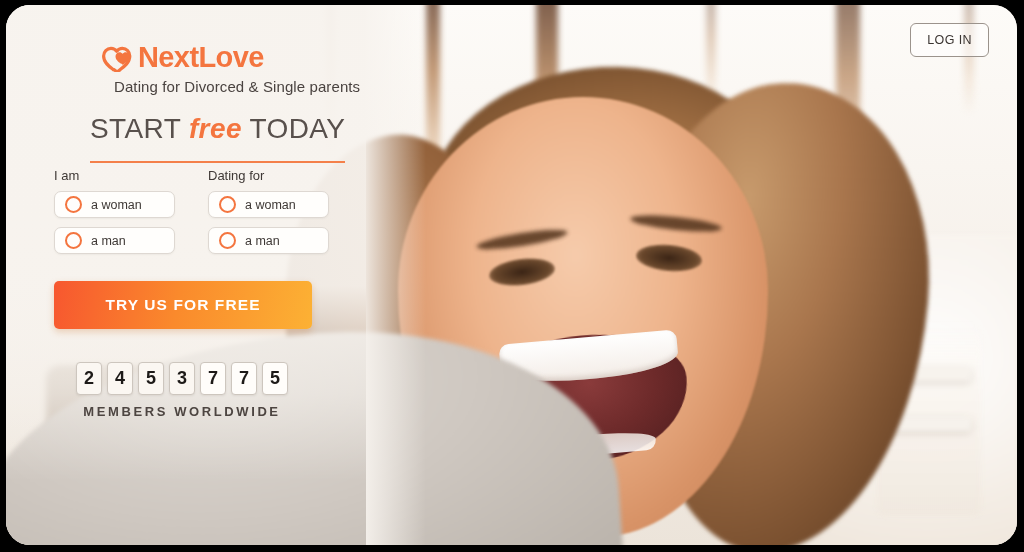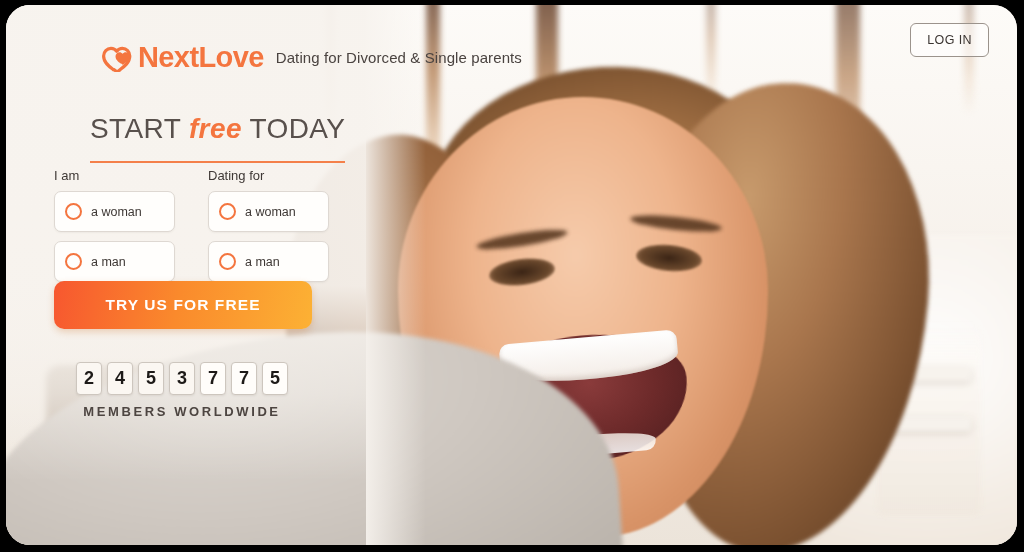--- a/index.html
+++ b/index.html
@@ -222,21 +222,21 @@
   }
 
   
   .content { position: absolute; inset: 0; }
 
   
   .logo-wrap {
     position: absolute;
     left: 96px; top: 38px;
     display: flex;
-    flex-direction: row;
+    flex-direction: column;
   }
   .logo-row { display: flex; align-items: center; gap: 2px; }
   .logo-mark { width: 34px; height: 28px; display:block; }
   .logo-word {
     font-size: 29px;
     font-weight: bold;
     color: #f4753f;
     letter-spacing: -0.6px;
     line-height: 1;
   }
@@ -274,21 +274,21 @@
   .field-label {
     font-size: 13px;
     color: #3e3835;
     margin-bottom: 8px;
     white-space: nowrap;
   }
   .opt {
     display: flex;
     align-items: center;
     gap: 9px;
-    height: 41px;
+    height: 27px;
     padding: 0 10px;
     margin-bottom: 9px;
     background: #fffefc;
     border: 1px solid #ded8d2;
     border-radius: 7px;
     cursor: pointer;
     box-shadow: 0 1px 2px rgba(120,110,100,0.07);
   }
   .radio {
     width: 17px; height: 17px;
@@ -298,21 +298,21 @@
     background: transparent;
   }
   .opt-label { font-size: 12.5px; color: #3e3835; white-space: nowrap; }
 
   
   .cta {
     position: absolute;
     left: 48px; top: 276px;
     width: 258px; height: 48px;
     border: none;
-    border-radius: 10px;
+    border-radius: 5px;
     background: linear-gradient(100deg, #f7572f 0%, #fa8a2c 48%, #fcb134 100%);
     color: #ffffff;
     font-size: 15.5px;
     font-weight: bold;
     letter-spacing: 1.1px;
     cursor: pointer;
     box-shadow: 0 3px 7px rgba(200,110,40,0.28);
   }
 
   

